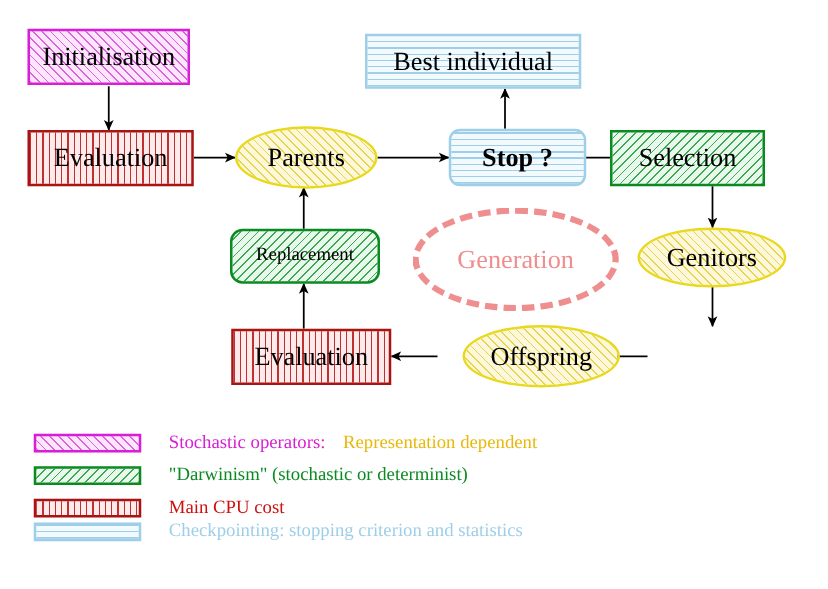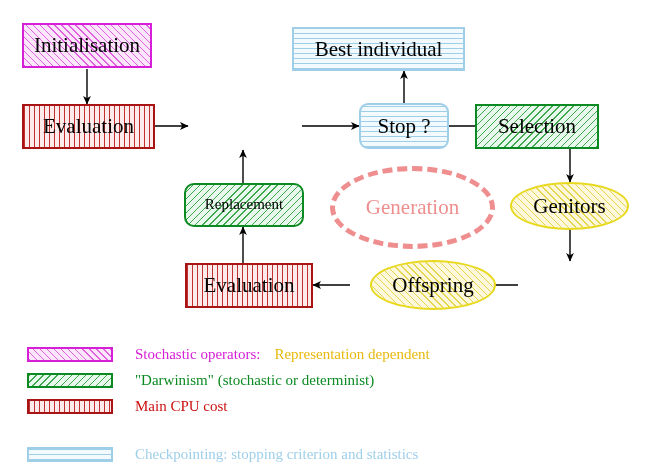--- a/index.html
+++ b/index.html
@@ -149,24 +149,25 @@
       <line x1="243" y1="183" x2="243" y2="150"></line>
     </g>
   </svg>
 
   <div class="node rect fill-magenta" style="left:22px; top:23px; width:130px; height:45px; font-size:21px;">Initialisation</div>
 
   <div class="node rect fill-red" style="left:22px; top:104px; width:133px; height:45px; font-size:21px;">Evaluation</div>
 
   <div class="node rect fill-blue" style="left:292px; top:27px; width:173px; height:44px; font-size:21px;">Best individual</div>
 
-
-  <div class="node round fill-blue" style="left:359px; top:103px; width:90px; height:46px; font-size:21px;">Stop ?</div>
-
-  <div class="node rect fill-green" style="left:475px; top:104px; width:124px; height:45px; font-size:21px;">Selection</div>
+  <div class="node ellipse fill-yellow" style="left:188px; top:101px; width:114px; height:50px; font-size:21px;">Parents</div>
+
+  <div class="node round fill-blue" style="left:359px; top:103px; width:110px; height:46px; font-size:21px;font-weight:bold;">Stop ?</div>
+
+  <div class="node rect fill-green" style="left:488px; top:104px; width:124px; height:45px; font-size:21px;">Selection</div>
 
   <div class="node ellipse fill-yellow" style="left:510px; top:182px; width:119px; height:48px; font-size:21px;">Genitors</div>
 
   <div class="node rect fill-green" style="left:184px; top:183px; width:120px; height:44px; font-size:15px;border-radius:10px;">Replacement</div>
 
   <div class="dashed-ellipse" style="left:330px; top:166px; width:165px; height:83px; font-size:21px;">Generation</div>
 
 
   <div class="node ellipse fill-yellow" style="left:370px; top:260px; width:126px; height:50px; font-size:21px;">Offspring</div>
 
@@ -182,18 +183,18 @@
   <div class="legend-row" style="top:372px;">
     <div class="swatch fill-green"></div>
     <div class="legend-text lt-green">"Darwinism" (stochastic or determinist)</div>
   </div>
 
   <div class="legend-row" style="top:398px;">
     <div class="swatch fill-red"></div>
     <div class="legend-text lt-red">Main CPU cost</div>
   </div>
 
-  <div class="legend-row" style="top:417px;margin-top:29px;">
+  <div class="legend-row" style="top:417px;">
     <div class="swatch fill-blue"></div>
     <div class="legend-text lt-blue">Checkpointing: stopping criterion and statistics</div>
   </div>
 
 </div>
 
 </body></html>

